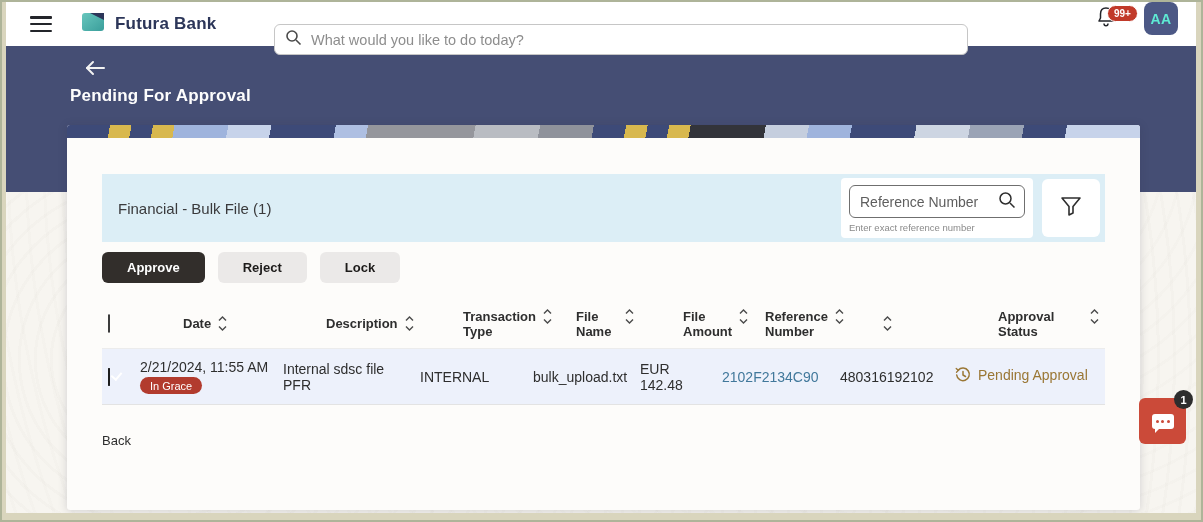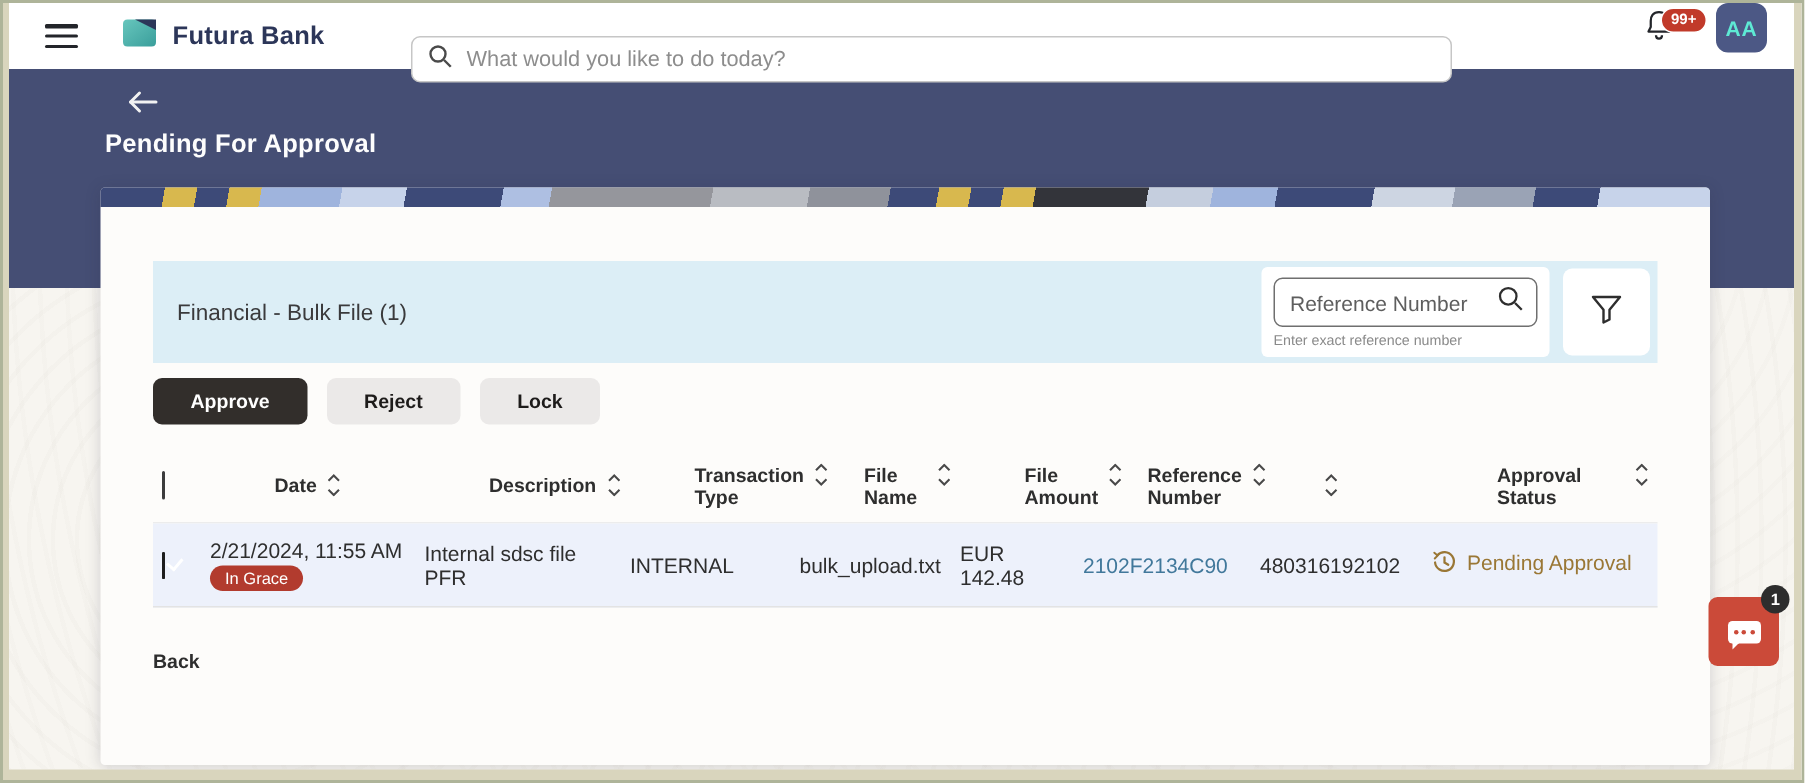--- a/index.html
+++ b/index.html
@@ -124,21 +124,21 @@
   .th { display:flex; align-items:flex-start; gap:7px; font-size:13px; font-weight:bold; color:#2e2e2e; cursor:pointer; padding-right:6px;padding-left:43px; }
   .sort-icon { flex:none; }
   .tbody-row { background:#edf1fb; min-height:56px; border-bottom:1px solid #e3e3e3; font-size:14px; color:#2e2e2e; }
   .cell { padding-right:8px; }
   .link { color:#41789b; cursor:pointer; }
   .badge-ingrace {
     display:inline-block; background:#b23b2e; color:#fff; font-size:11px;
     border-radius:10px; padding:2.5px 10px; margin-top:2px;
   }
   .status-cell { display:flex; gap:7px; color:#9a7735; }
-  .back-link { margin-top:28px; font-size:13px; font-weight:bold; color:#2e2e2e; cursor:pointer; display:inline-block; }
+  .back-link { margin-top:28px; font-size:13px; font-weight:normal; color:#2e2e2e; cursor:pointer; display:inline-block; }
 
   
   .cb { width:15px; height:15px; border-radius:3px; cursor:pointer; position:relative; margin-left:6px; }
   .cb-indet { border:1.5px solid #3c3c3c; background:#fff; }
   .cb-indet::after { content:""; position:absolute; left:3px; right:3px; top:5.5px; height:1.8px; background:#3c3c3c; }
   .cb-checked { background:#1d1d1d; border:1.5px solid #1d1d1d; }
   .cb-checked::after {
     content:""; position:absolute; left:3.5px; top:1px; width:5px; height:8px;
     border:solid #fff; border-width:0 2px 2px 0; transform:rotate(40deg);
   }

